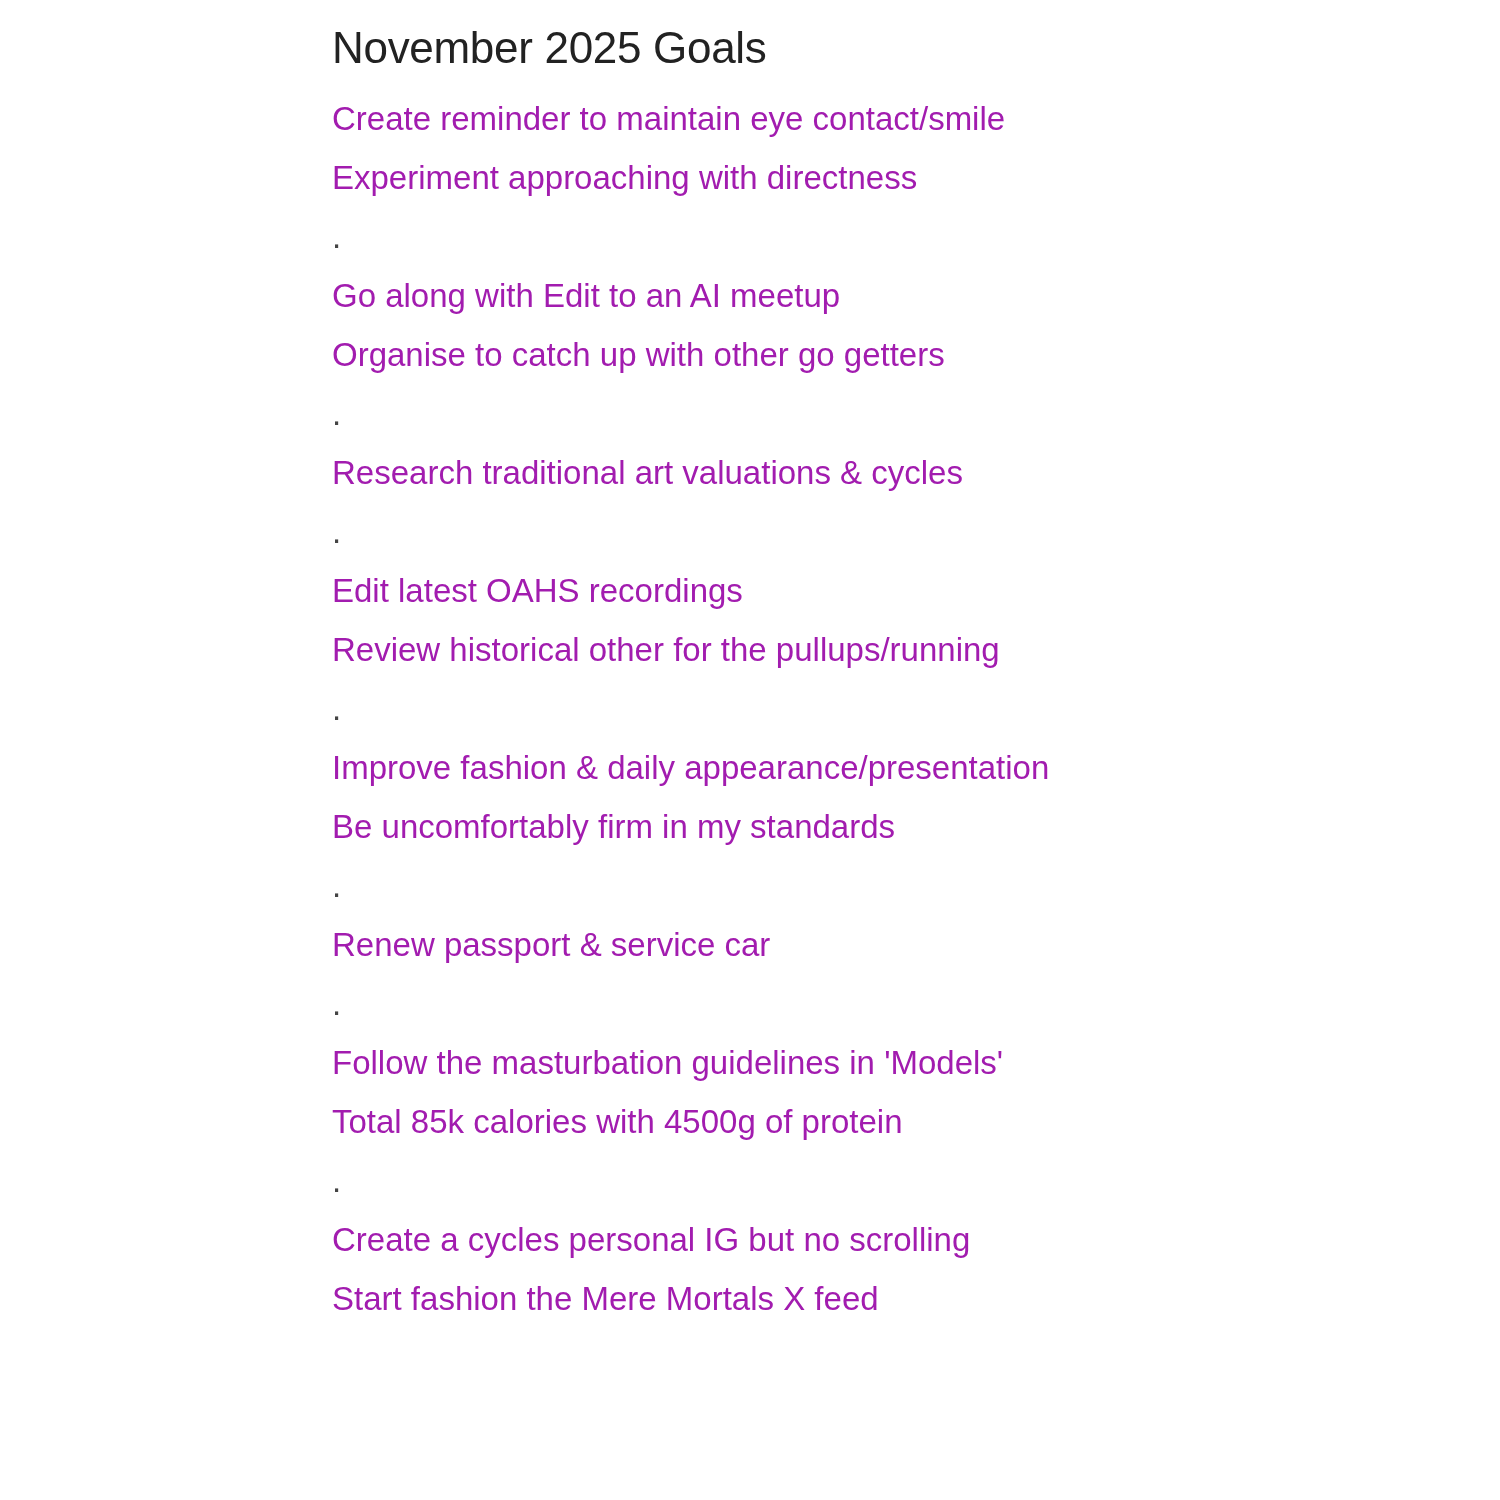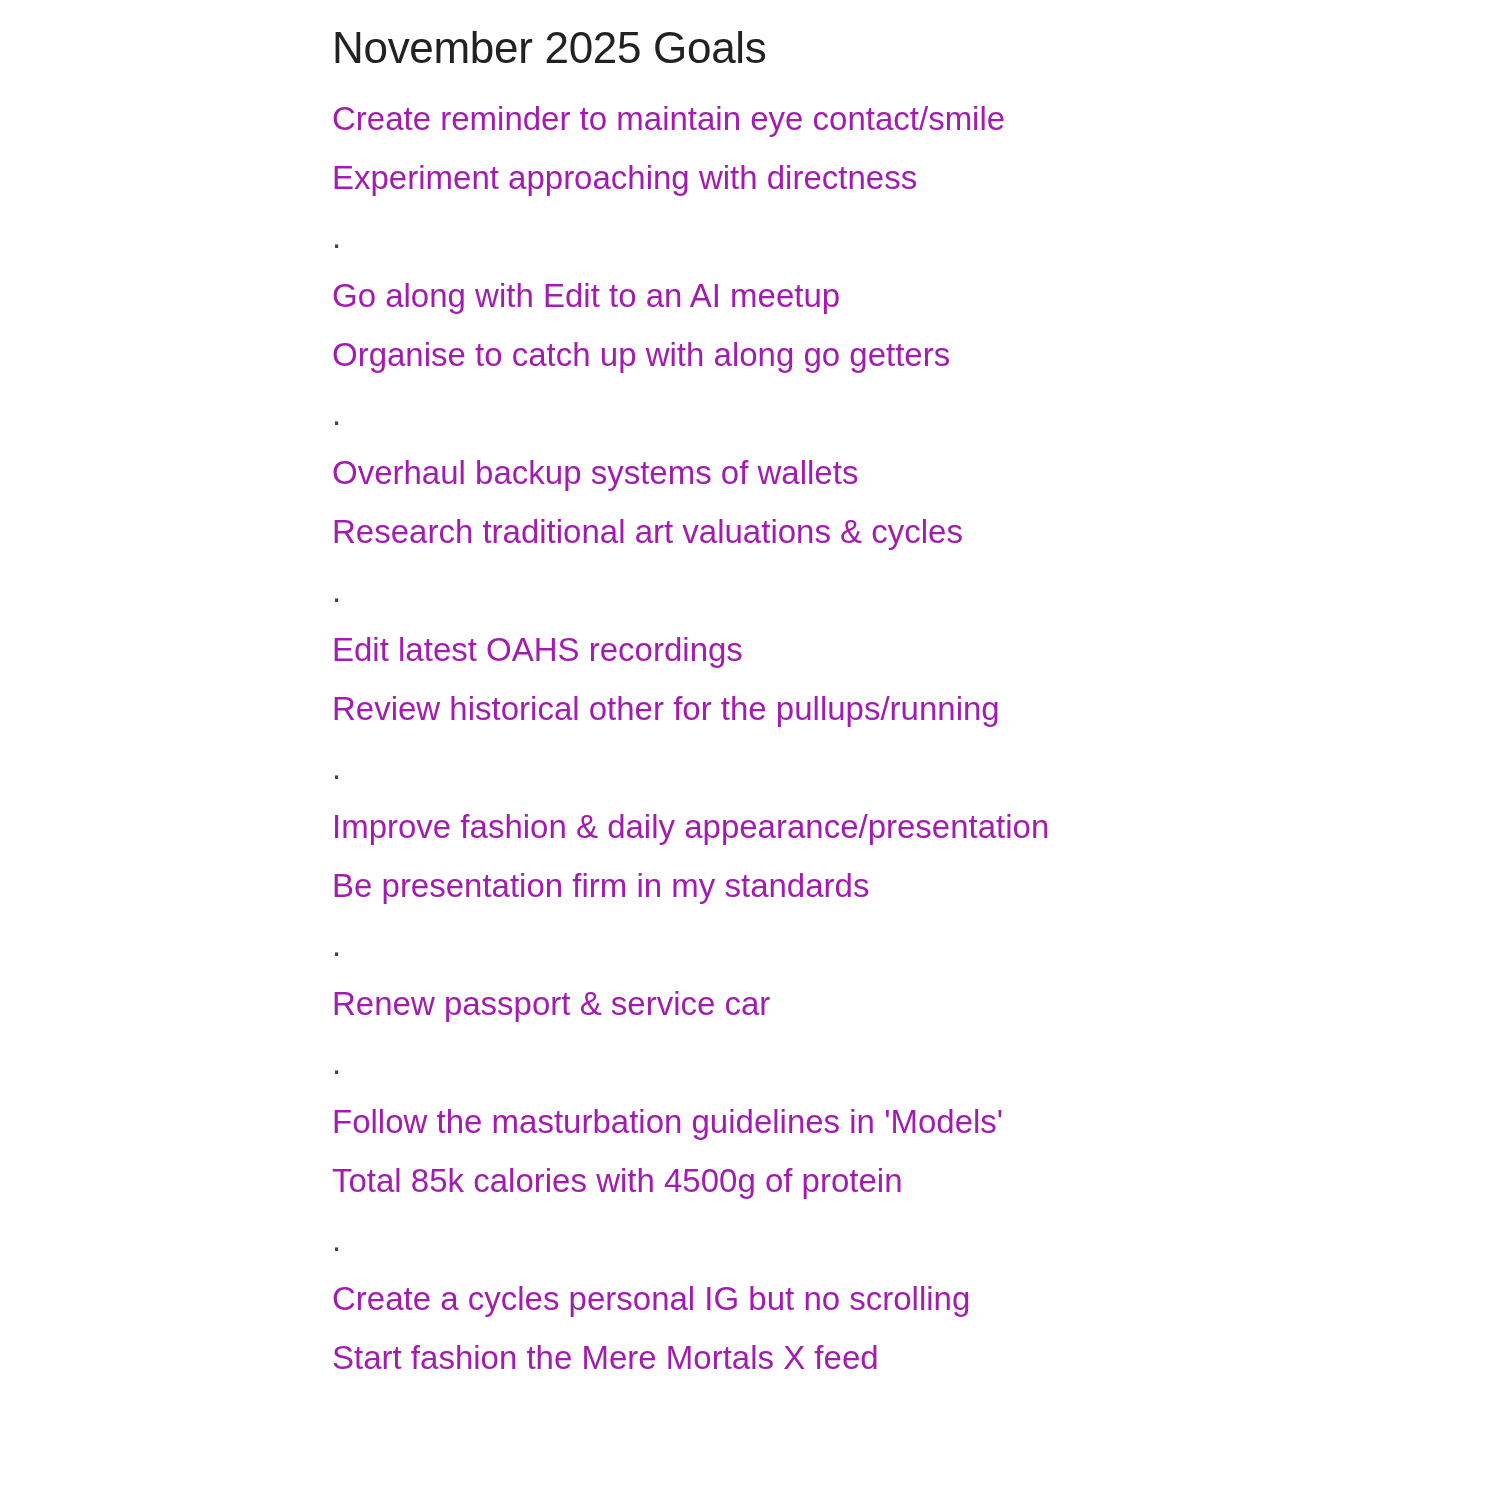--- a/index.html
+++ b/index.html
@@ -12,30 +12,29 @@
 </style>
 </head>
 <body>
 
 <div class="doc">
   <h1 class="title">November 2025 Goals</h1>
   <div class="line">Create reminder to maintain eye contact/smile</div>
   <div class="line">Experiment approaching with directness</div>
   <div class="sep">.</div>
   <div class="line">Go along with Edit to an AI meetup</div>
-  <div class="line">Organise to catch up with along go getters</div>
+  <div class="line">Organise to catch up with other go getters</div>
   <div class="sep">.</div>
-  <div class="line">Overhaul backup systems of wallets</div>
   <div class="line">Research traditional art valuations &amp; cycles</div>
   <div class="sep">.</div>
   <div class="line">Edit latest OAHS recordings</div>
   <div class="line">Review historical other for the pullups/running</div>
   <div class="sep">.</div>
   <div class="line">Improve fashion &amp; daily appearance/presentation</div>
-  <div class="line">Be presentation firm in my standards</div>
+  <div class="line">Be uncomfortably firm in my standards</div>
   <div class="sep">.</div>
   <div class="line">Renew passport &amp; service car</div>
   <div class="sep">.</div>
   <div class="line">Follow the masturbation guidelines in 'Models'</div>
   <div class="line">Total 85k calories with 4500g of protein</div>
   <div class="sep">.</div>
   <div class="line">Create a cycles personal IG but no scrolling</div>
   <div class="line">Start fashion the Mere Mortals X feed</div>
 </div>
 

